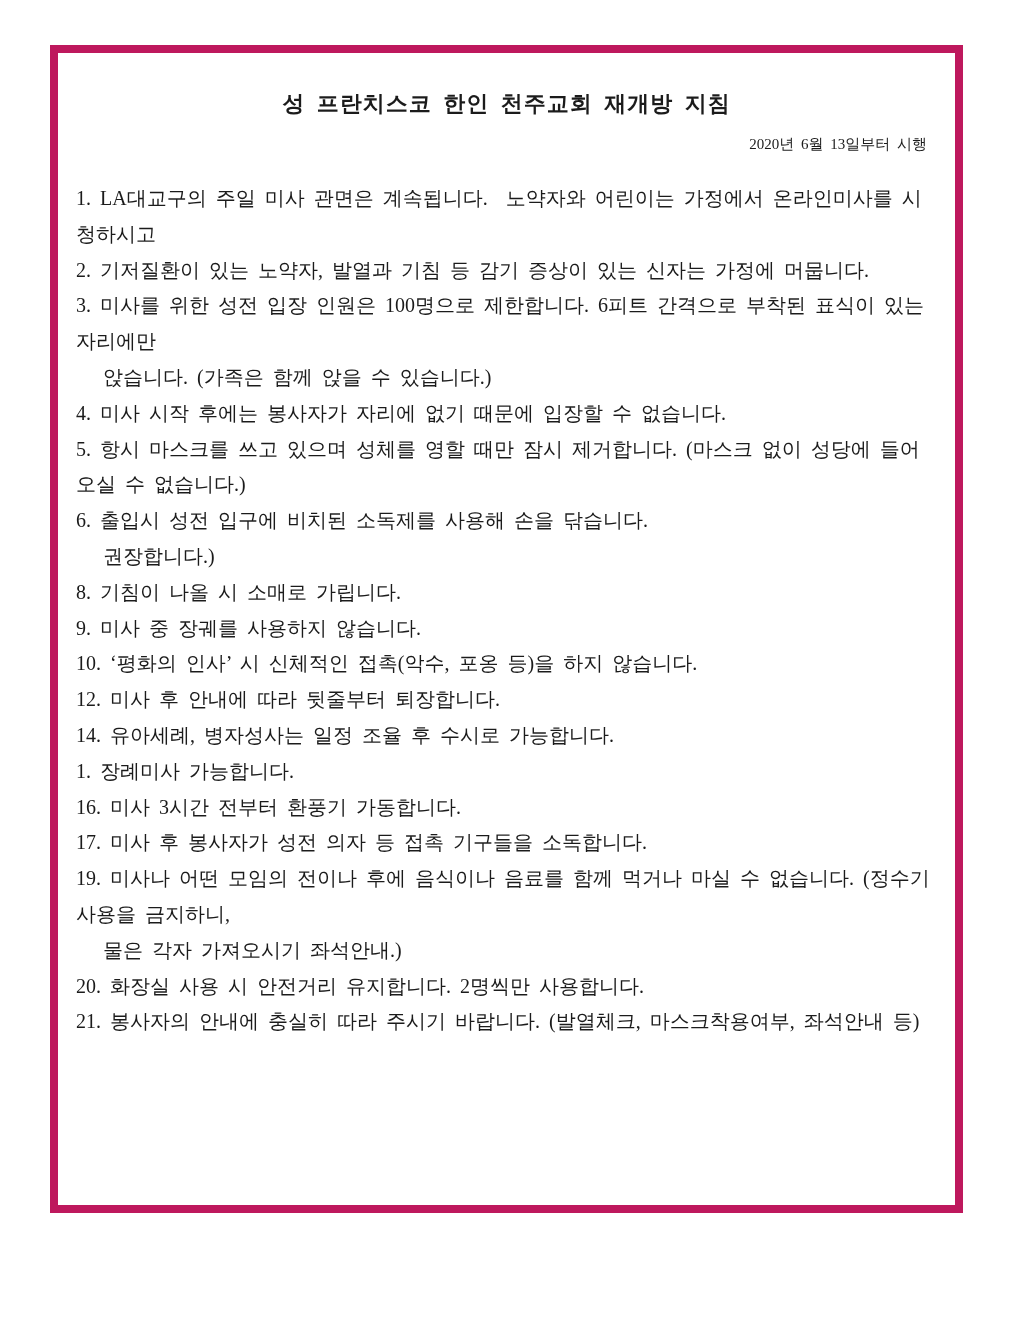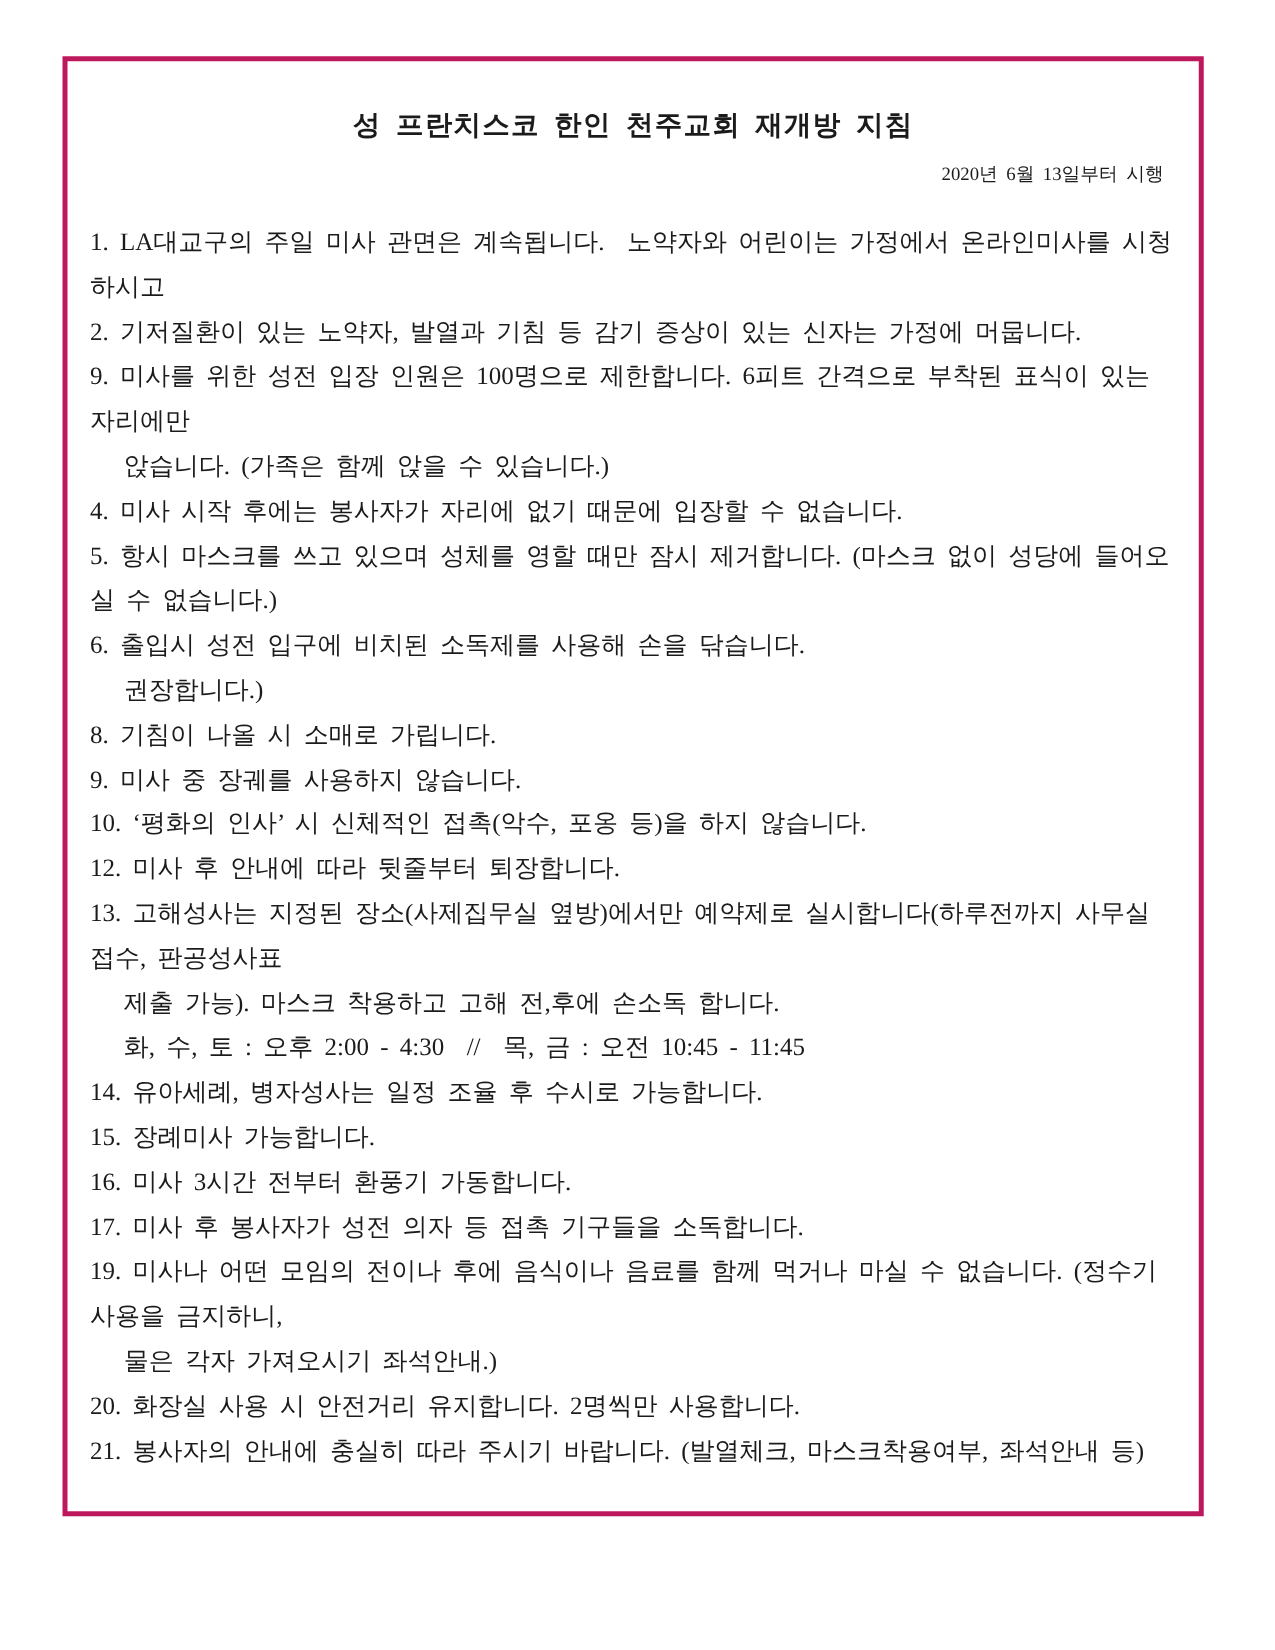--- a/index.html
+++ b/index.html
@@ -14,21 +14,21 @@
     font-family: "Liberation Serif", "DejaVu Serif", serif;
     color: #1b1b1b;
   }
   .sheet {
     position: absolute;
     left: 50px;
     top: 45px;
     width: 913px;
     height: 1168px;
     box-sizing: border-box;
-    border: 4px solid #be185d;
+    border: 8px solid #be185d;
     background: #ffffff;
     padding: 0 18px;
     overflow: hidden;
   }
   .doc-title {
     margin-top: 36px;
     text-align: center;
     font-size: 22px;
     font-weight: bold;
     word-spacing: 5px;
@@ -67,21 +67,21 @@
   <div class="doc-title">성 프란치스코 한인 천주교회 재개방 지침</div>
   <div class="doc-date">2020년 6월 13일부터 시행</div>
   <div class="guideline-list">
       <div class="item">
         <div class="line first">1. LA대교구의 주일 미사 관면은 계속됩니다.  노약자와 어린이는 가정에서 온라인미사를 시청하시고</div>
       </div>
       <div class="item">
         <div class="line first">2. 기저질환이 있는 노약자, 발열과 기침 등 감기 증상이 있는 신자는 가정에 머뭅니다.</div>
       </div>
       <div class="item">
-        <div class="line first">9. 미사를 위한 성전 입장 인원은 100명으로 제한합니다. 6피트 간격으로 부착된 표식이 있는 자리에만</div>
+        <div class="line first">3. 미사를 위한 성전 입장 인원은 100명으로 제한합니다. 6피트 간격으로 부착된 표식이 있는 자리에만</div>
         <div class="line cont">앉습니다. (가족은 함께 앉을 수 있습니다.)</div>
       </div>
       <div class="item">
         <div class="line first">4. 미사 시작 후에는 봉사자가 자리에 없기 때문에 입장할 수 없습니다.</div>
       </div>
       <div class="item">
         <div class="line first">5. 항시 마스크를 쓰고 있으며 성체를 영할 때만 잠시 제거합니다. (마스크 없이 성당에 들어오실 수 없습니다.)</div>
       </div>
       <div class="item">
         <div class="line first">6. 출입시 성전 입구에 비치된 소독제를 사용해 손을 닦습니다.</div>
@@ -95,29 +95,24 @@
       <div class="item">
         <div class="line first">9. 미사 중 장궤를 사용하지 않습니다.</div>
       </div>
       <div class="item">
         <div class="line first">10. ‘평화의 인사’ 시 신체적인 접촉(악수, 포옹 등)을 하지 않습니다.</div>
       </div>
       <div class="item">
         <div class="line first">12. 미사 후 안내에 따라 뒷줄부터 퇴장합니다.</div>
       </div>
       <div class="item">
-        <div class="line first">13. 고해성사는 지정된 장소(사제집무실 옆방)에서만 예약제로 실시합니다(하루전까지 사무실 접수, 판공성사표</div>
-        <div class="line cont">제출 가능). 마스크 착용하고 고해 전,후에 손소독 합니다.</div>
-        <div class="line cont">화, 수, 토 : 오후 2:00 - 4:30  //  목, 금 : 오전 10:45 - 11:45</div>
-      </div>
-      <div class="item">
         <div class="line first">14. 유아세례, 병자성사는 일정 조율 후 수시로 가능합니다.</div>
       </div>
       <div class="item">
-        <div class="line first">15. 장례미사 가능합니다.</div>
+        <div class="line first">1. 장례미사 가능합니다.</div>
       </div>
       <div class="item">
         <div class="line first">16. 미사 3시간 전부터 환풍기 가동합니다.</div>
       </div>
       <div class="item">
         <div class="line first">17. 미사 후 봉사자가 성전 의자 등 접촉 기구들을 소독합니다.</div>
       </div>
       <div class="item">
         <div class="line first">19. 미사나 어떤 모임의 전이나 후에 음식이나 음료를 함께 먹거나 마실 수 없습니다. (정수기 사용을 금지하니,</div>
         <div class="line cont">물은 각자 가져오시기 좌석안내.)</div>

